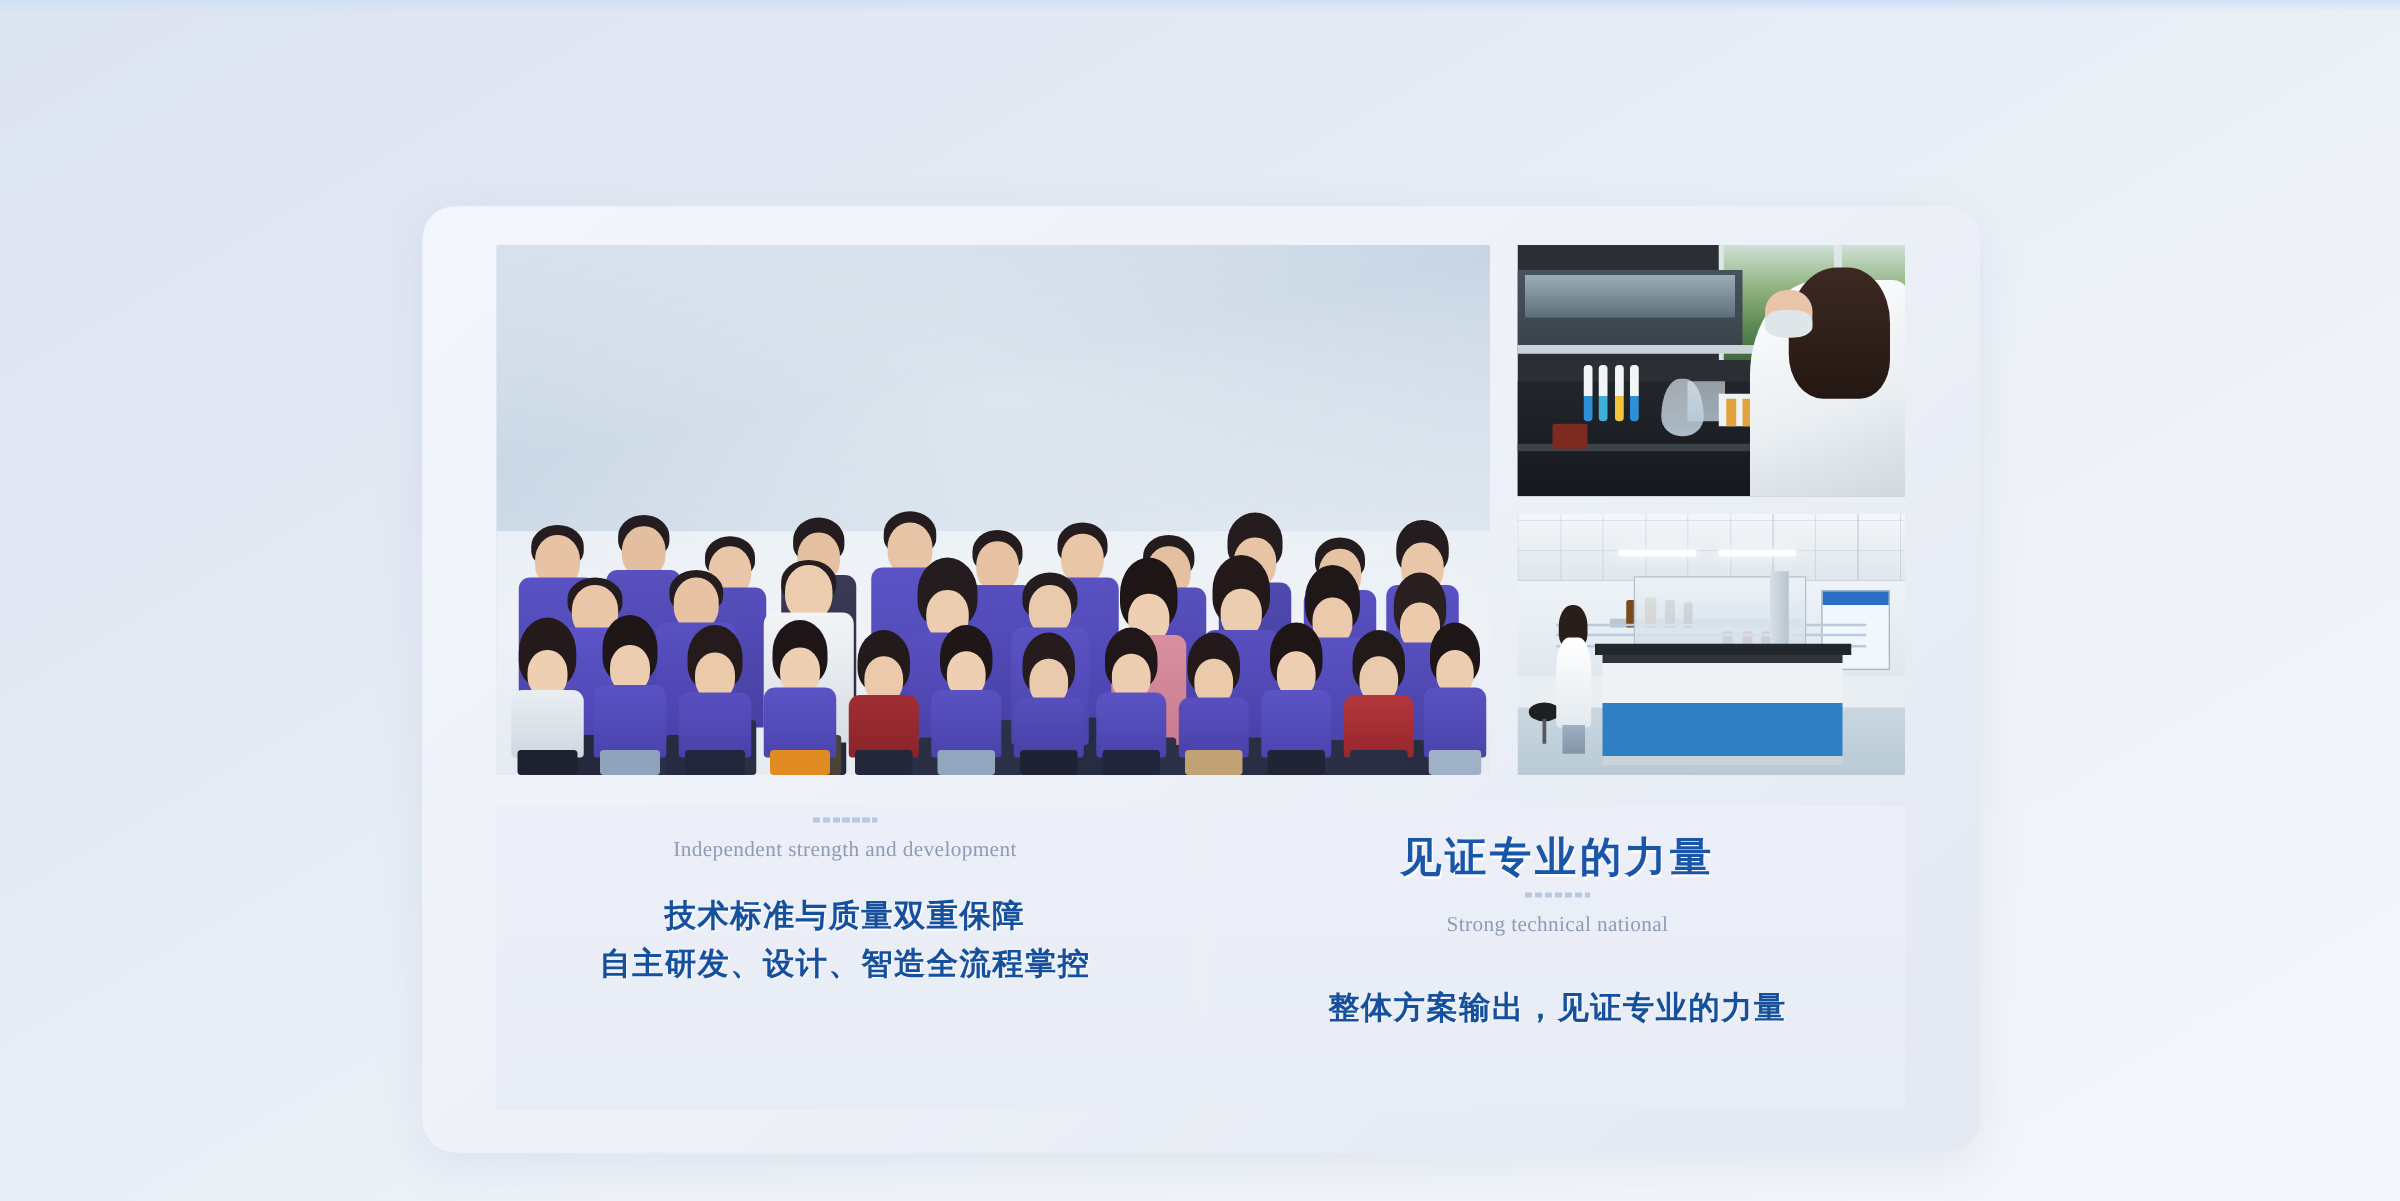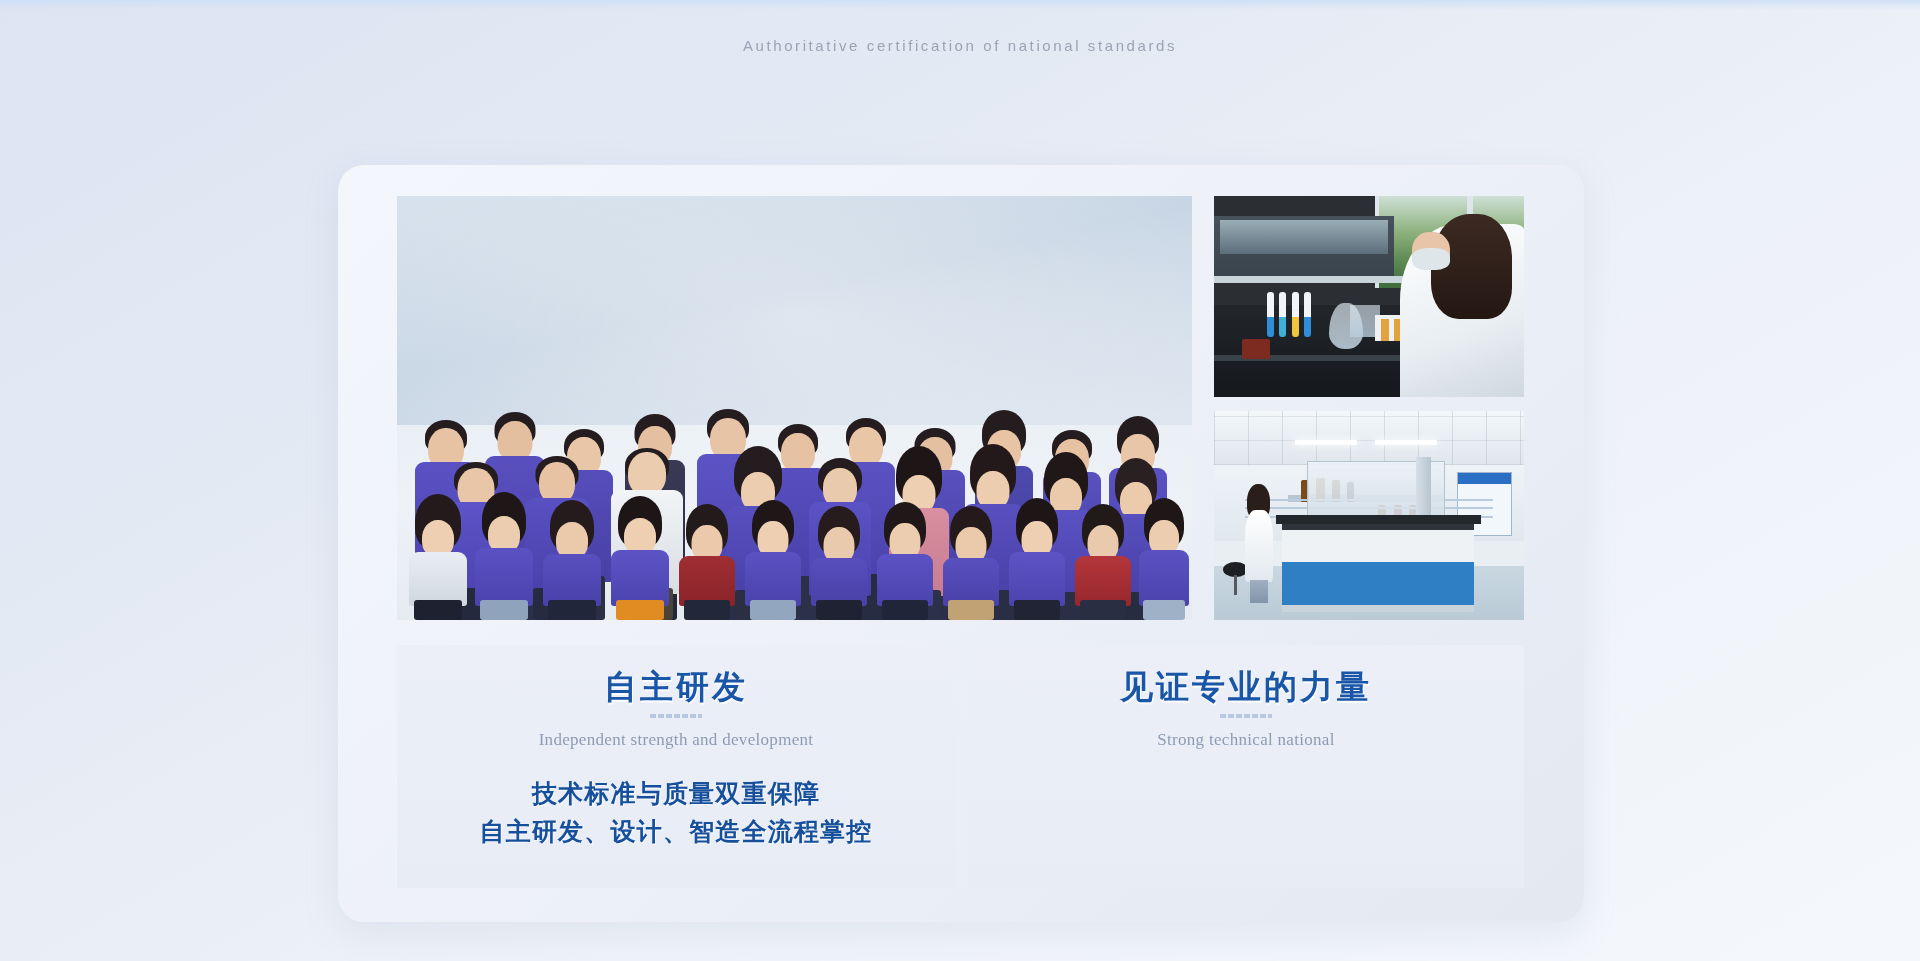--- a/index.html
+++ b/index.html
@@ -150,21 +150,20 @@
   }
   .card-body span{display:block;}
   .card-right .card-body{margin-top:38px;}
 </style>
 </head>
 <body>
 
 <div class="stage">
 
   <div class="header">
-    <div class="subtitle">Authoritative certification of national standards</div>
   </div>
 
   <div class="panel">
 
     <div class="media">
 
       <div class="photo photo-main">
         <div class="grp">
           <div class="floor"></div>
           <div class="vign"></div>
@@ -428,30 +427,32 @@
             <div class="wcoat"></div>
             <div class="wlegs"></div>
           </div>
         </div>
       </div>
     </div>
 
     <div class="cards">
 
       <div class="card card-left">
-        <div class="card-h">自主研发</div>
         <div class="dashes"></div>
         <div class="card-en">Independent strength and development</div>
         <div class="card-body">
           <span>技术标准与质量双重保障</span>
           <span>自主研发、设计、智造全流程掌控</span>
         </div>
       </div>
 
       <div class="card card-right">
         <div class="card-h">见证专业的力量</div>
         <div class="dashes"></div>
         <div class="card-en">Strong technical national</div>
+        <div class="card-body">
+          <span>整体方案输出，见证专业的力量</span>
+        </div>
       </div>
 
     </div>
   </div>
 </div>
 
 </body></html>

